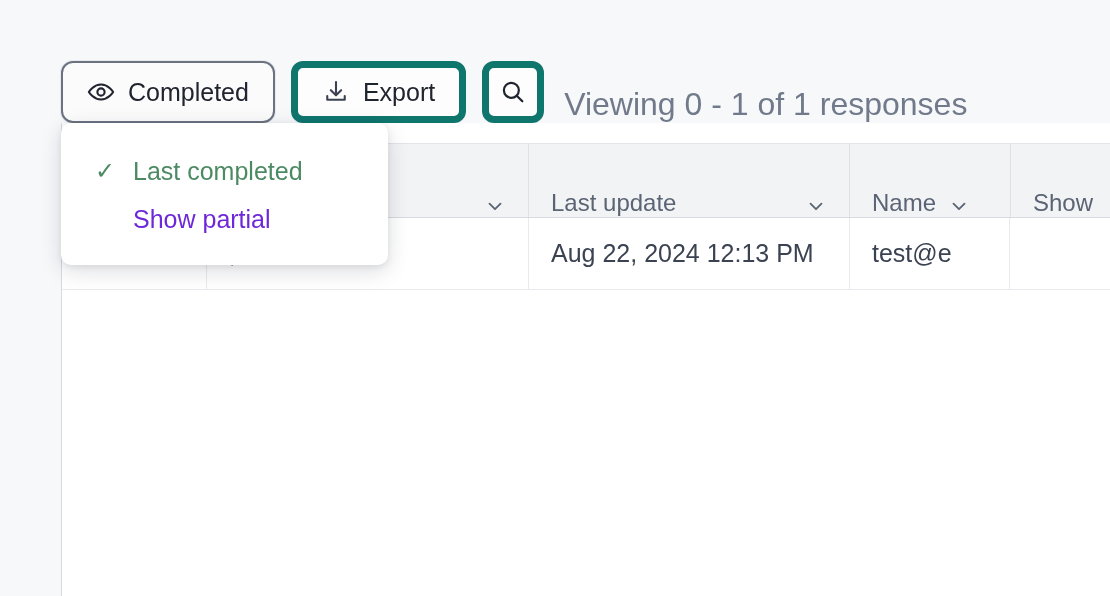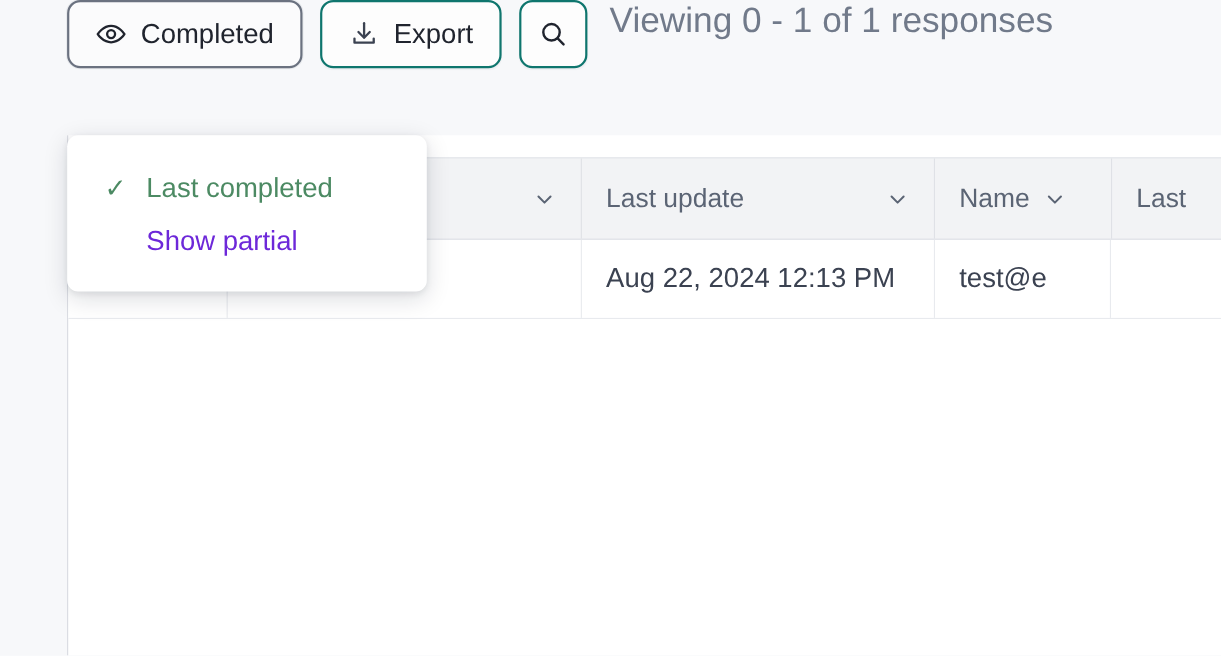--- a/index.html
+++ b/index.html
@@ -19,33 +19,33 @@
     background: #f7f8fa;
   }
 
   
   .toolbar {
     position: absolute;
     left: 0; top: 0;
     width: 1110px;
     height: 123px;
     display: flex;
-    align-items: flex-start;
+    align-items: flex-end;
     padding-left: 61px;
     gap: 16px;
   }
 
   .tbtn {
     display: inline-flex;
     align-items: center;
     gap: 13px;
     height: 62px;
     padding: 0 24px;
     background: #fdfdfd;
-    border: 2px solid #0f766e;
+    border: 7px solid #0f766e;
     border-radius: 12px;
     font-size: 25px;
     color: #20242e;
     cursor: pointer;
     white-space: nowrap;
     box-shadow: 0 1px 1px rgba(16,24,40,0.04);
   }
   .tbtn.focused {
     border: 2px solid #6b7280;
     background: #fbfbfc;
@@ -89,21 +89,21 @@
     left: 0; top: 20px;
     height: 75px;
     width: 100%;
     display: flex;
     background: #f2f3f5;
     border-top: 1px solid #e2e4e8;
     border-bottom: 1px solid #d7dae0;
   }
   .th {
     display: flex;
-    align-items: center;
+    align-items: flex-end;
     height: 100%;
     border-right: 1px solid #dfe1e6;
     padding: 0 22px;
     font-size: 24px;
     color: #5b6474;
     gap: 16px;
     white-space: nowrap;
     overflow: hidden;
     cursor: pointer;
   }
@@ -246,21 +246,21 @@
       <div class="th c-name">
         <span>Name</span>
         <span class="chev">
           <svg width="22" height="22" viewBox="0 0 24 24" fill="none" stroke="#5b6474" stroke-width="2" stroke-linecap="round" stroke-linejoin="round">
               <path d="m6 9.5 6 6 6-6"></path>
             </svg>
         </span>
       </div>
 
       <div class="th c-email">
-        <span>Last</span>
+        <span>Show</span>
       </div>
     </div>
 
     <div class="trow">
       <div class="td narrow c-check"></div>
       <div class="td c-sub">, 12:12 PM</div>
       <div class="td c-last">Aug 22, 2024 12:13 PM</div>
       <div class="td c-email">test@e</div>
     </div>
 

